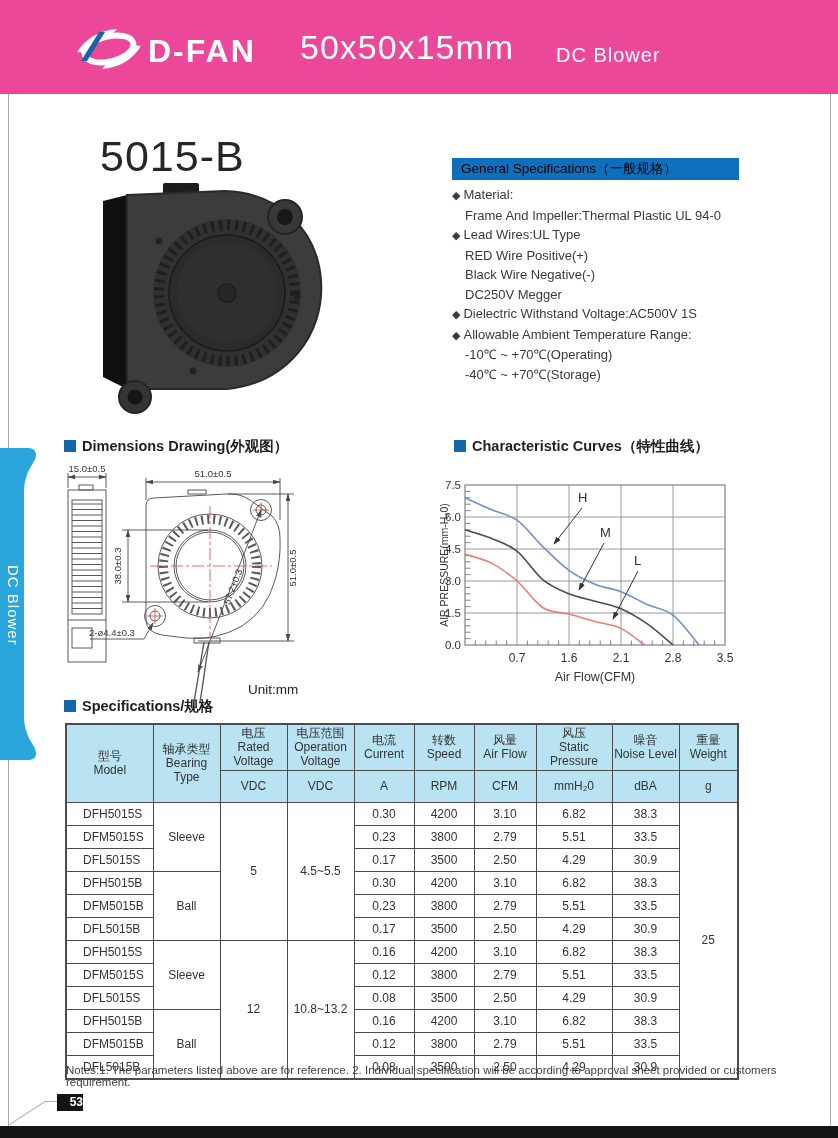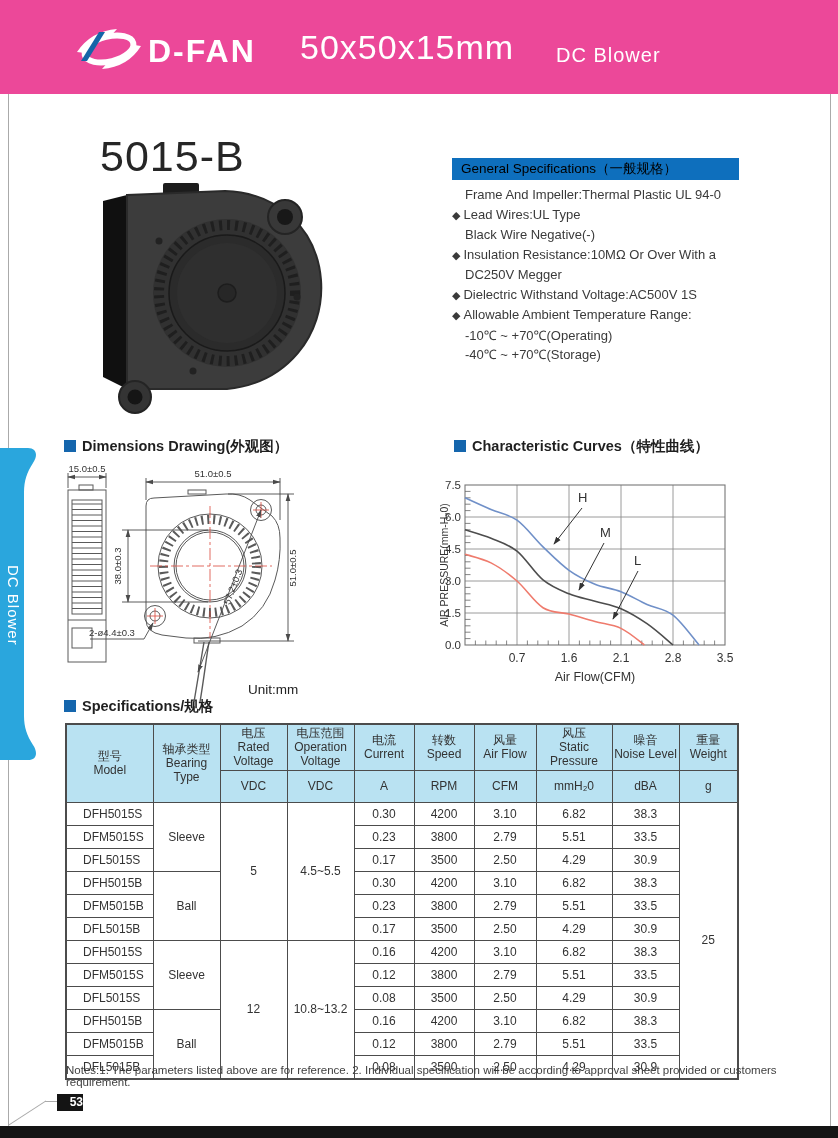--- a/index.html
+++ b/index.html
@@ -82,24 +82,25 @@
   <circle cx="152" cy="118" r="58" fill="#2b2b2b" stroke="#1a1a1a" stroke-width="1.5"></circle>
   <circle cx="152" cy="118" r="50" fill="#2f2f2f"></circle>
   <circle cx="152" cy="118" r="9" fill="#272727" stroke="#1d1d1d" stroke-width="1.5"></circle>
   <circle cx="84" cy="66" r="3.5" fill="#222"></circle>
   <circle cx="222" cy="122" r="3.5" fill="#222"></circle>
   <circle cx="118" cy="196" r="3.5" fill="#222"></circle>
 </svg>
 
 <div class="abs gs-bar">General Specifications（一般规格）</div>
 <div class="abs gs-list" id="gs-list">
+    <div class="gs-line"><span class="diamond">◆</span><span>Material:</span></div>
     <div class="gs-line indent"><span>Frame And Impeller:Thermal Plastic UL 94-0</span></div>
     <div class="gs-line"><span class="diamond">◆</span><span>Lead Wires:UL Type</span></div>
+    <div class="gs-line indent"><span>RED Wire Positive(+)</span></div>
     <div class="gs-line indent"><span>Black Wire Negative(-)</span></div>
-    <div class="gs-line"><span class="diamond">◆</span><span>Insulation Resistance:10MΩ Or Over With a</span></div>
     <div class="gs-line indent"><span>DC250V Megger</span></div>
     <div class="gs-line"><span class="diamond">◆</span><span>Dielectric Withstand Voltage:AC500V 1S</span></div>
     <div class="gs-line"><span class="diamond">◆</span><span>Allowable Ambient Temperature Range:</span></div>
     <div class="gs-line indent"><span>-10℃ ~ +70℃(Operating)</span></div>
     <div class="gs-line indent"><span>-40℃ ~ +70℃(Storage)</span></div>
   </div>
 
 <div class="abs sq" style="left:64px;top:440px"></div>
 <div class="abs sec-title" style="left:82px;top:437px">Dimensions Drawing(外观图）</div>
 <div class="abs sq" style="left:454px;top:440px"></div>

